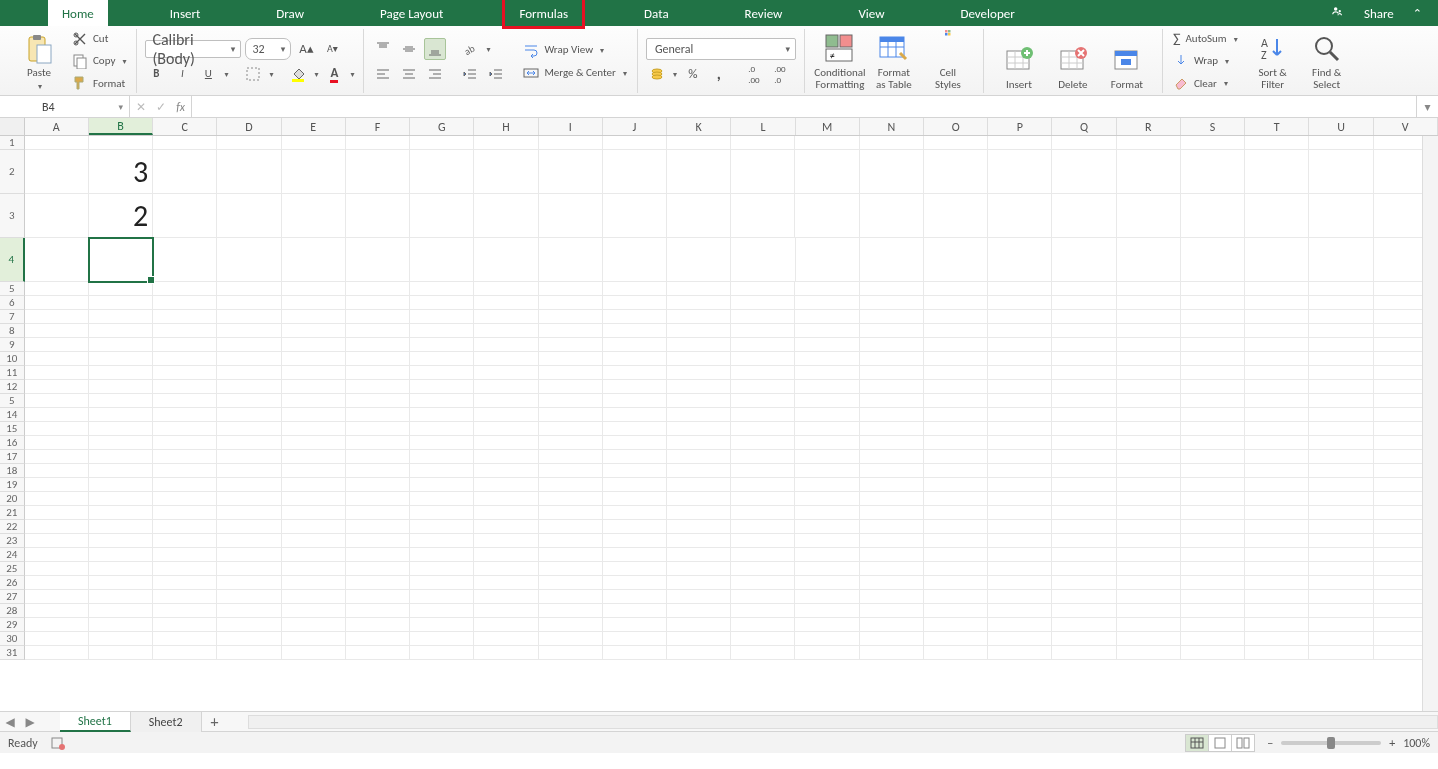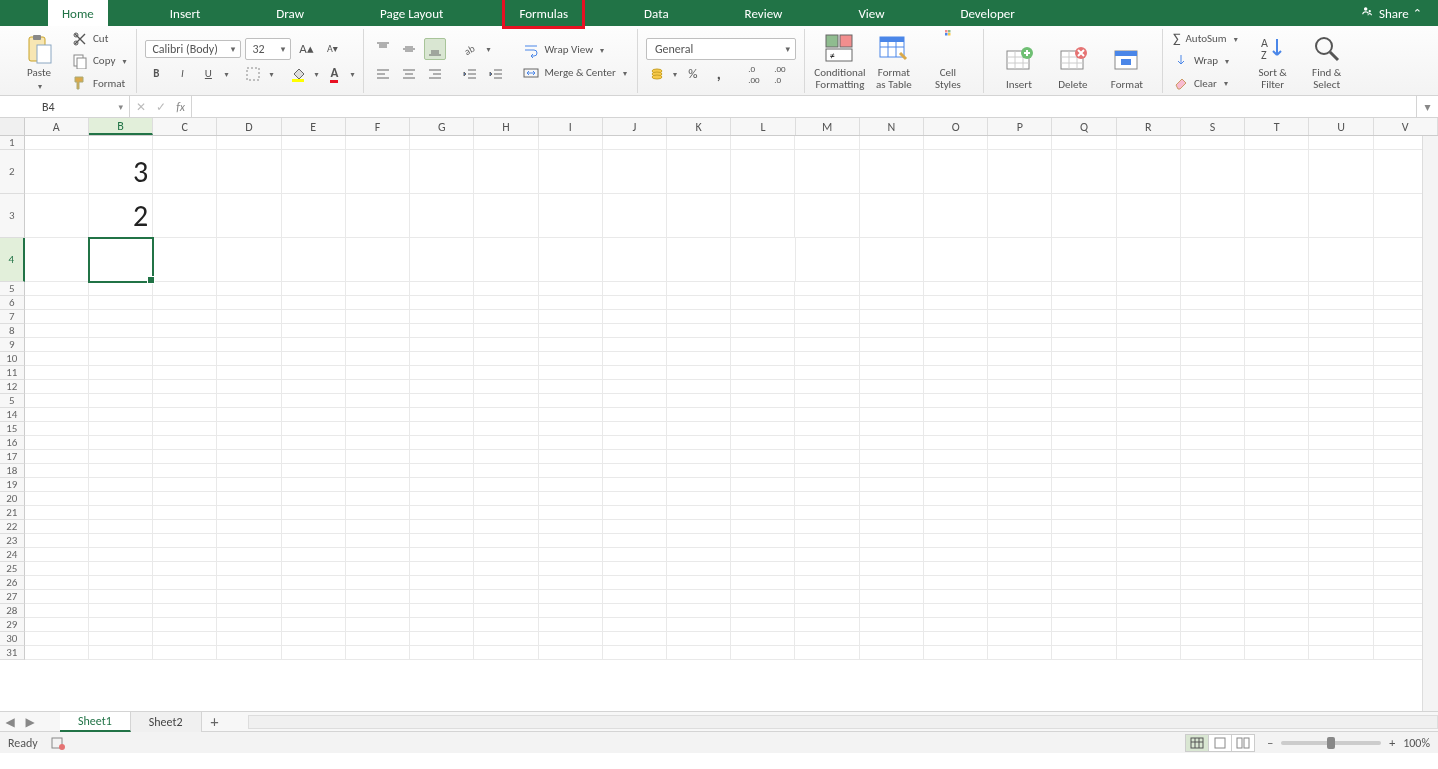--- a/index.html
+++ b/index.html
@@ -4,39 +4,39 @@
 <style>
 * { box-sizing: border-box; margin:0; padding:0; font-family: -apple-system, BlinkMacSystemFont, 'Segoe UI', Calibri, Arial, sans-serif; }
 body { width:1438px; height:769px; overflow:hidden; background:#fff; font-size:12px; color:#444; }
 
 
 .tabs { height:26px; background:#217346; display:flex; align-items:stretch; color:#fff; font-size:13px; user-select:none; }
 .tab { padding: 0 14px; display:flex; align-items:center; cursor:pointer; position:relative;margin-left:48px; }
 .tab.active { background:#fff; color:#217346; font-weight:400; }
 .tab.highlighted::after { content:""; position:absolute; left:-3px; right:-3px; top:-3px; bottom:-3px; border:3px solid #e81123; pointer-events:none; }
 .tabs .spacer { flex:1; }
-.share { display:flex; align-items:center; gap:4px; padding:0 16px; font-size:13px; }
+.share { display:flex; align-items:center; gap:19px; padding:0 16px; font-size:13px; }
 .share svg { width:14px; height:14px; fill:#fff; }
 
 
 .ribbon { height:70px; background:linear-gradient(#fdfdfd,#f3f3f3); border-bottom:1px solid #d4d4d4; display:flex; align-items:stretch; padding:3px 4px 2px 4px; gap:0; font-size:11px; color:#555; }
 .group { display:flex; align-items:stretch; padding:0 8px; border-right:1px solid #d9d9d9; }
 .group:last-child { border-right:none; }
 .vstack { display:flex; flex-direction:column; justify-content:center; gap:3px; }
 .hstack { display:flex; align-items:center; gap:4px; }
 .big { display:flex; flex-direction:column; align-items:center; justify-content:flex-end; width:54px; padding-bottom:2px; gap:2px; cursor:pointer; }
 .big .lbl { font-size:11px; text-align:center; line-height:12px; }
 .mini { display:flex; align-items:center; gap:5px; height:20px; cursor:pointer; padding:0 2px; }
 .icon16 { width:16px; height:16px; display:inline-block; }
 .icon32 { width:32px; height:32px; display:inline-block; }
 .drop { font-size:8px; color:#666; margin-left:2px; }
 
-.fontname { width:96px; height:18px; border:1px solid #bfbfbf; border-radius:2px; background:#fff; display:flex; align-items:center; padding:0 18px 0 6px; position:relative; font-size:12px; }
+.fontname { width:96px; height:18px; border:1px solid #bfbfbf; border-radius:2px; background:#fff; display:flex; align-items:center; padding:0 18px 0 6px; position:relative; font-size:16px; }
 .fontname::after, .fontsize::after, .numfmt::after { content:"▾"; position:absolute; right:5px; font-size:9px; color:#666; }
-.fontsize { width:46px; height:22px; border:1px solid #bfbfbf; border-radius:2px; background:#fff; display:flex; align-items:center; padding:0 16px 0 6px; position:relative; font-size:12px; }
+.fontsize { width:46px; height:22px; border:1px solid #bfbfbf; border-radius:7px; background:#fff; display:flex; align-items:center; padding:0 16px 0 6px; position:relative; font-size:12px; }
 .numfmt { width:150px; height:22px; border:1px solid #bfbfbf; border-radius:2px; background:#fff; display:flex; align-items:center; padding:0 18px 0 8px; position:relative; font-size:12px; }
 
 .btn16 { width:22px; height:22px; display:flex; align-items:center; justify-content:center; border-radius:2px; cursor:pointer; position:relative; }
 .btn16.sel { background:#d9e6d2; border:1px solid #a8c499; }
 .btn16 svg { width:16px; height:16px; }
 .splitdrop { width:6px; text-align:center; font-size:8px; color:#666; cursor:pointer; }
 
 .sep { width:1px; background:#ddd; margin:4px 2px; }
 
 

